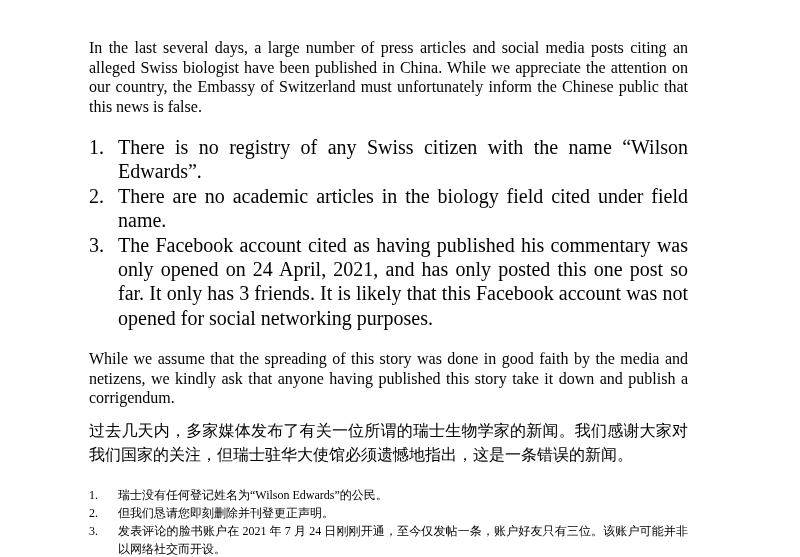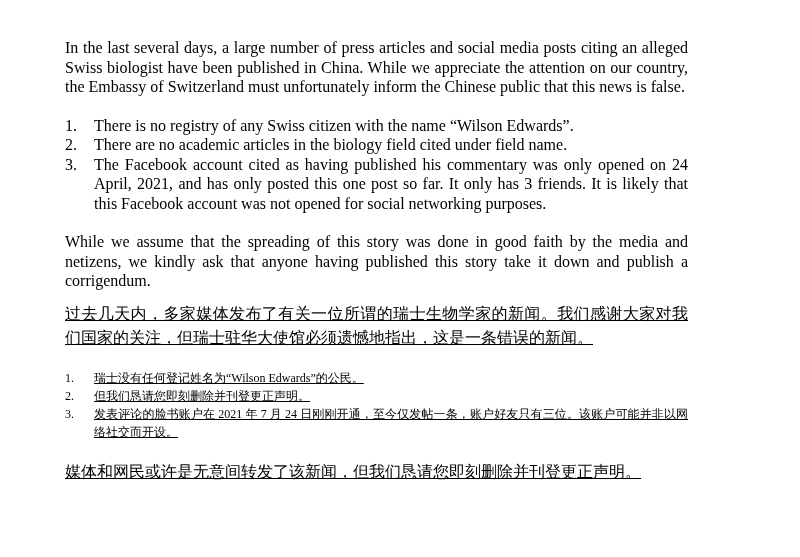--- a/index.html
+++ b/index.html
@@ -10,58 +10,57 @@
   body {
     width: 800px;
     height: 557px;
     overflow: hidden;
     color: #000000;
   }
   .page {
     box-sizing: border-box;
     width: 800px;
     height: 557px;
-    padding: 38px 112px 20px 65px;
+    padding: 38px 112px 20px 89px;
     background: #ffffff;
   }
   .en {
     font-family: "Liberation Serif", "DejaVu Serif", serif;
     font-size: 16px;
     line-height: 1.22;
     text-align: justify;
     margin: 0 0 19px 0;
   }
   .zh {
     font-family: "Liberation Serif", "DejaVu Serif", serif;
     font-size: 16px;
     line-height: 1.5;
     text-align: justify;
     margin: 0 0 19px 0;
-    text-decoration: underline;
   }
   ol.doc-list {
     list-style: none;
     counter-reset: item;
     margin: 0 0 19px 0;
     padding: 0;
   }
   ol.doc-list > li {
     counter-increment: item;
     position: relative;
     padding-left: 29px;
   }
   ol.doc-list > li::before {
     content: counter(item) ".";
     position: absolute;
     left: 0;
     top: 0;
   }
   ol.en > li { 
     font-family: "Liberation Serif", "DejaVu Serif", serif;
-    font-size: 16px;
+    font-size: 20px;
     line-height: 1.22;
     text-align: justify;
   }
   ol.zh > li {
     font-family: "Liberation Serif", "DejaVu Serif", serif;
     font-size: 12px;
     line-height: 1.5;
     text-align: justify;
   }
   .closing { margin-bottom: 11px; }

